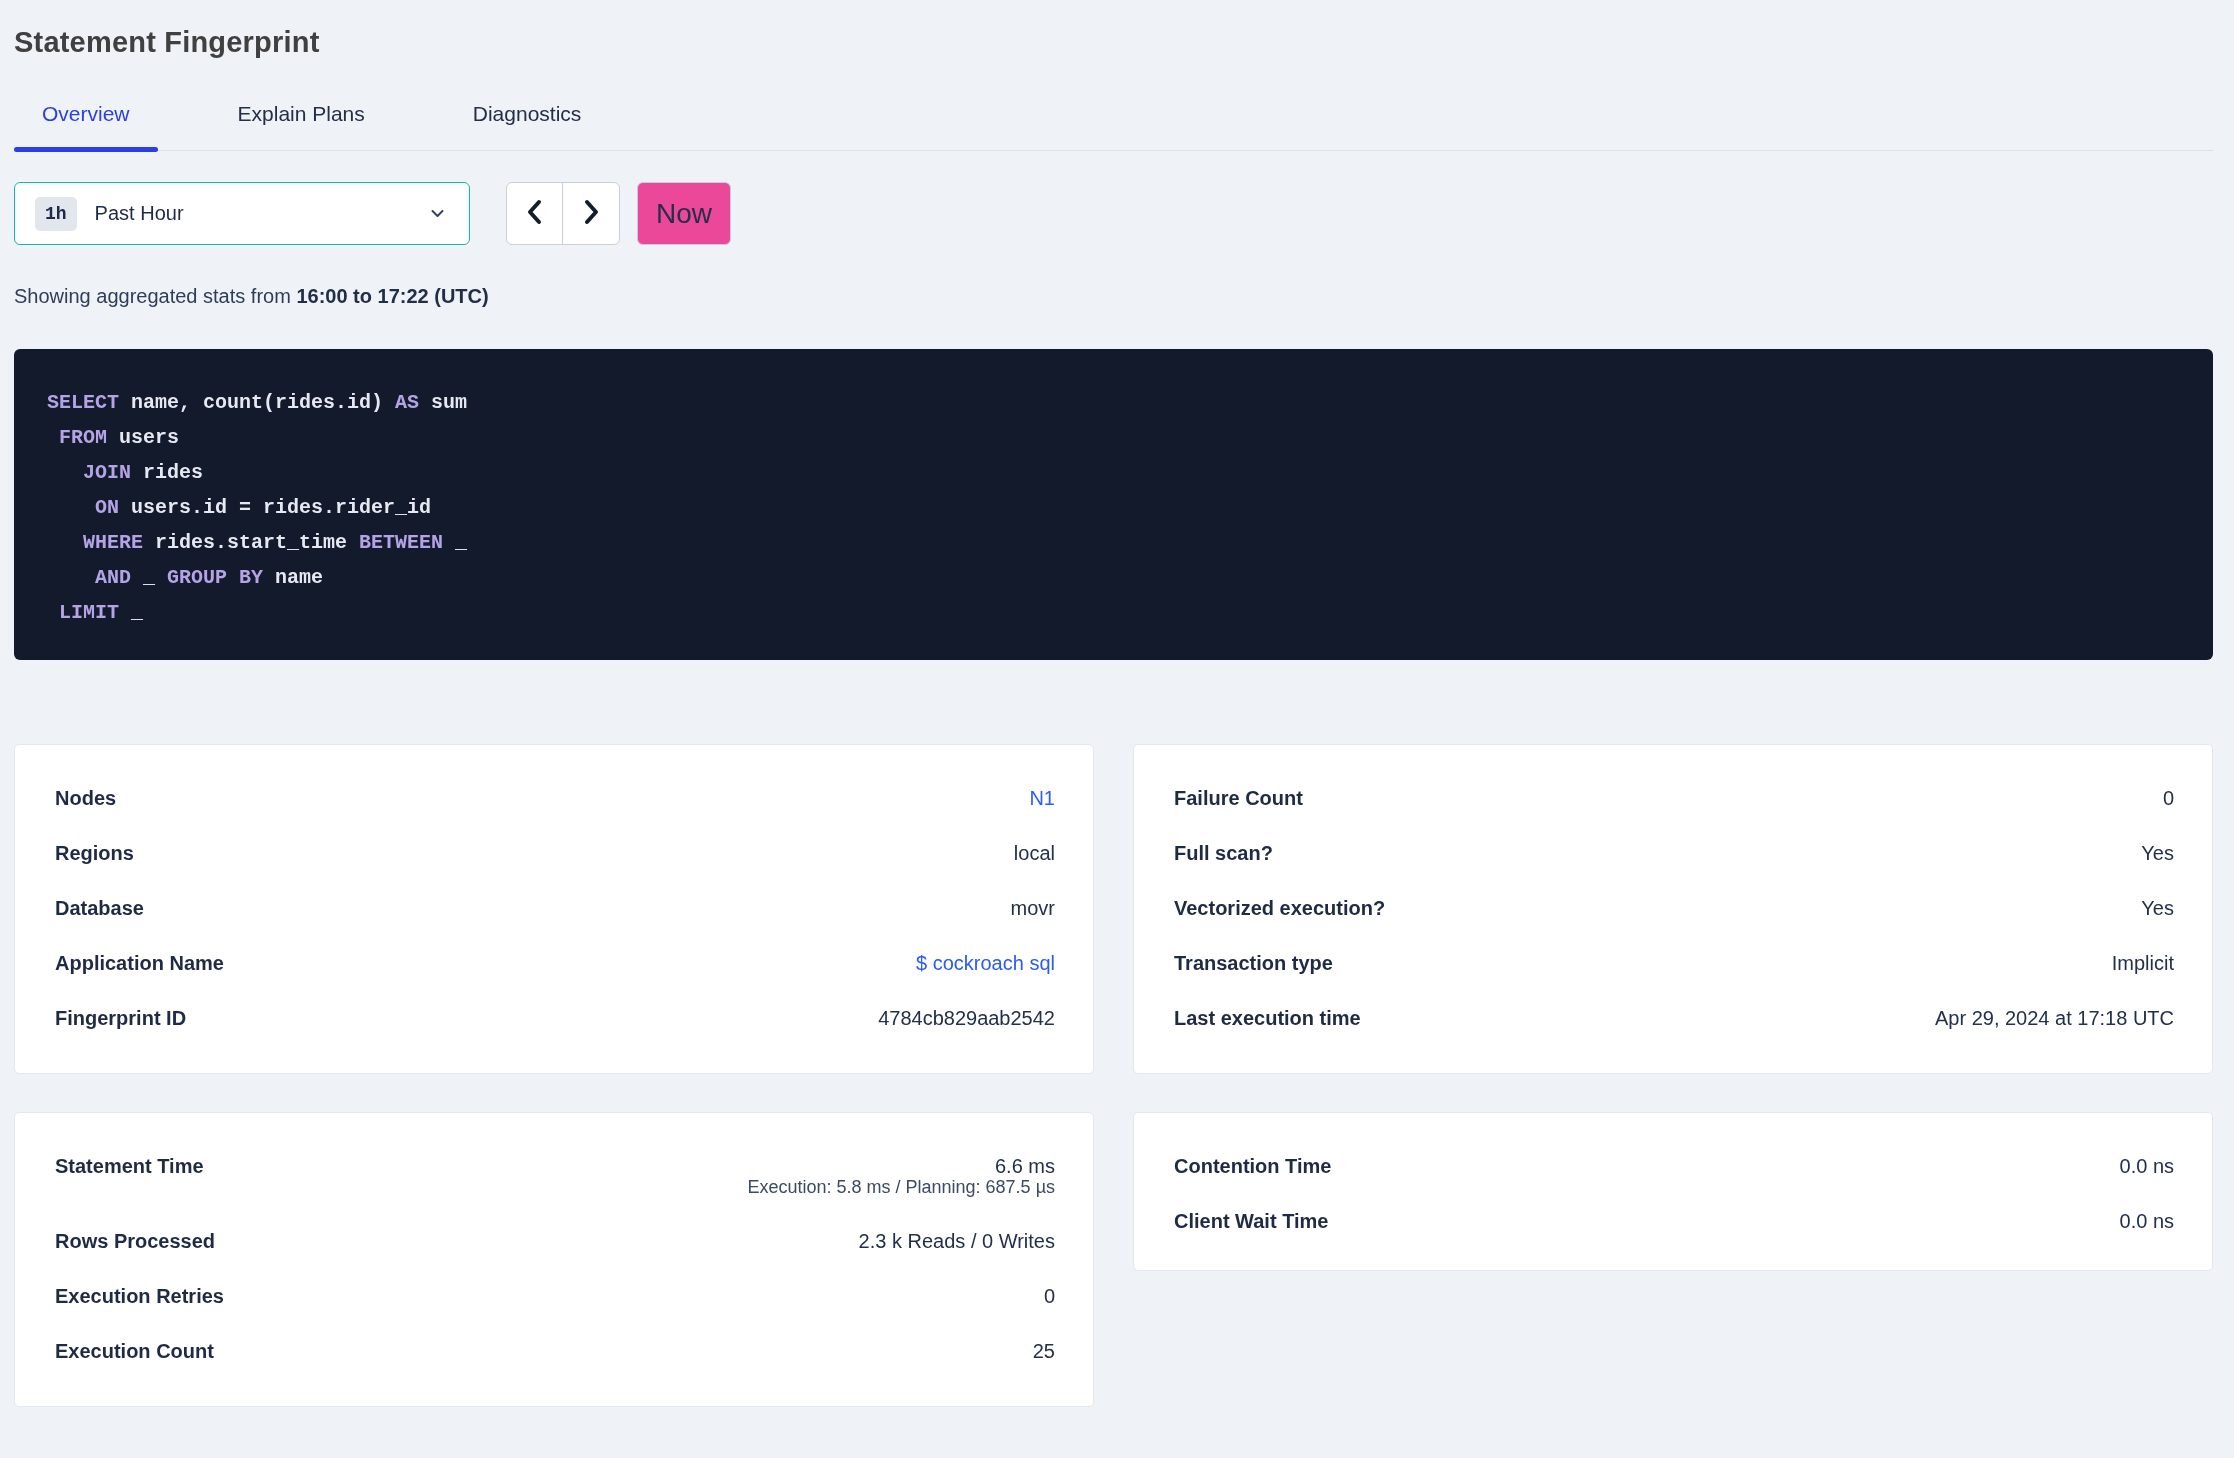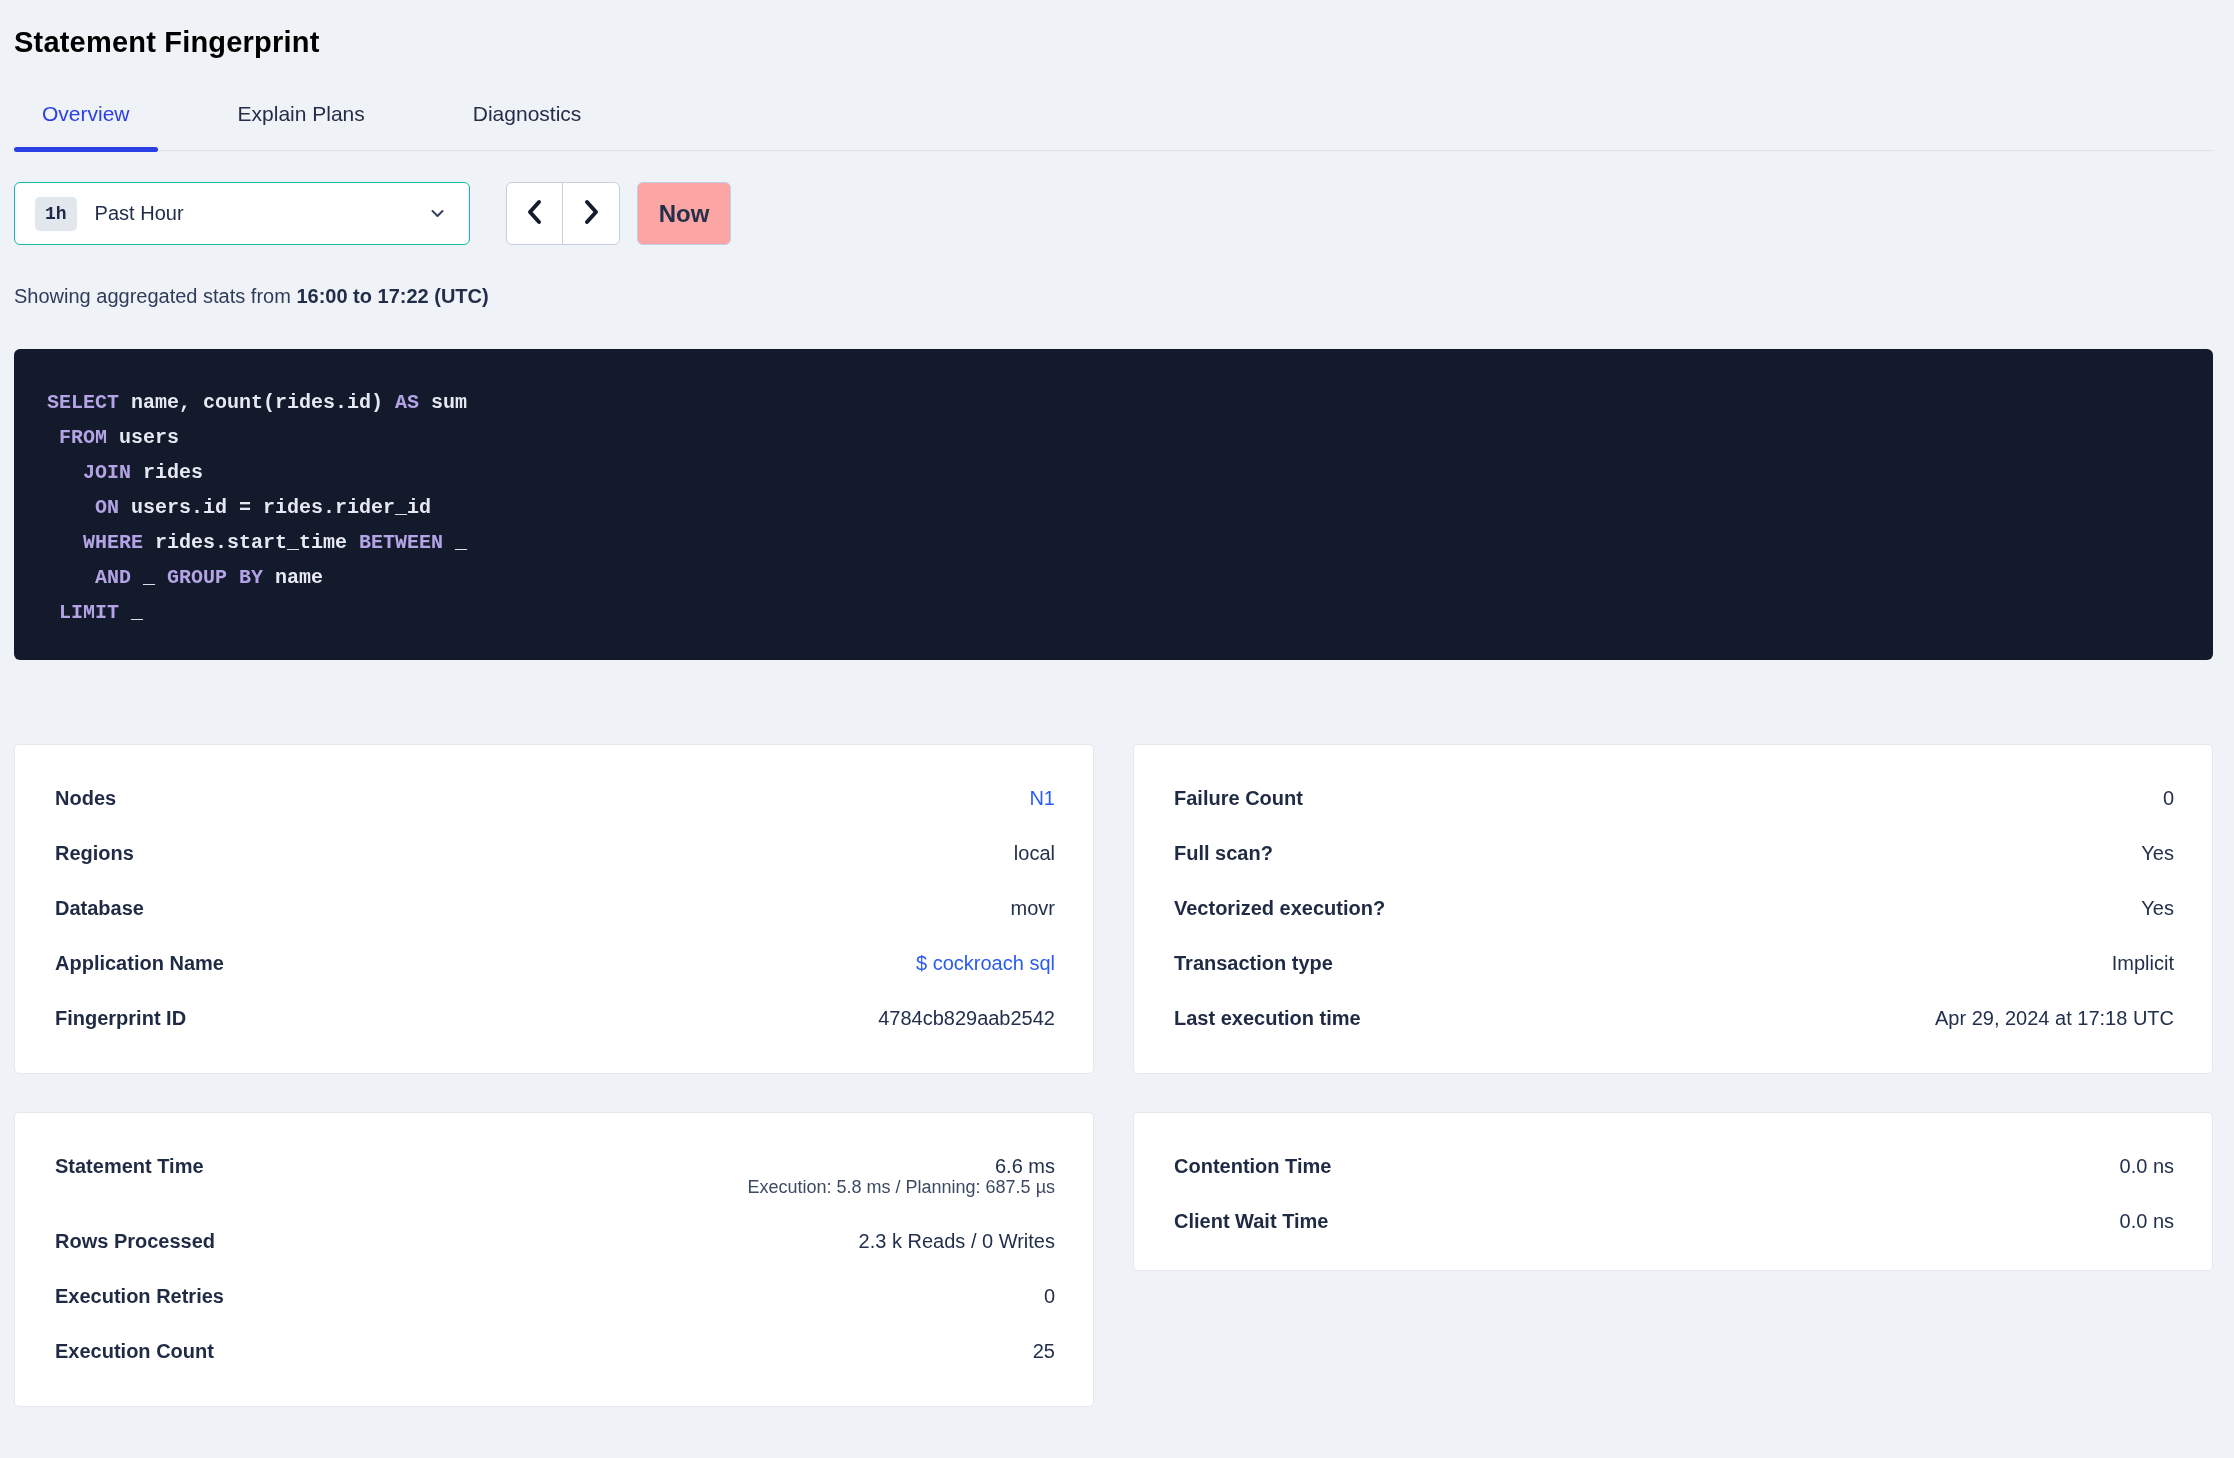--- a/index.html
+++ b/index.html
@@ -8,21 +8,21 @@
     background: #eff2f6;
     font-family: "Liberation Sans", sans-serif;
     color: #1f2a48;
   }
   .page { padding: 24px 21px 0 14px; }
 
   
   .page-title {
     font-size: 29px;
     font-weight: 700;
-    color: #000000;
+    color: #404040;
     line-height: 36px;
     letter-spacing: 0.2px;
   }
 
   
   .tabs {
     margin-top: 42px;
     border-bottom: 1px solid #dce1ea;
     display: flex;
   }
@@ -95,26 +95,26 @@
     display: flex;
     align-items: center;
     justify-content: center;
     cursor: pointer;
   }
   .arrow-btn.prev { border-right: 1px solid #c7cee0; }
 
   .now-btn {
     margin-left: 17px;
     width: 94px;
-    background: #fca5a5;
+    background: #ec4899;
     border: 1px solid #c5cce2;
     border-radius: 6px;
     font-family: inherit;
-    font-size: 24px;
-    font-weight: 700;
+    font-size: 28px;
+    font-weight: 400;
     color: #242f49;
     cursor: pointer;
   }
 
   
   .agg-note {
     margin-top: 40px;
     font-size: 20px;
     color: #2f3d5c;
     line-height: 22px;

